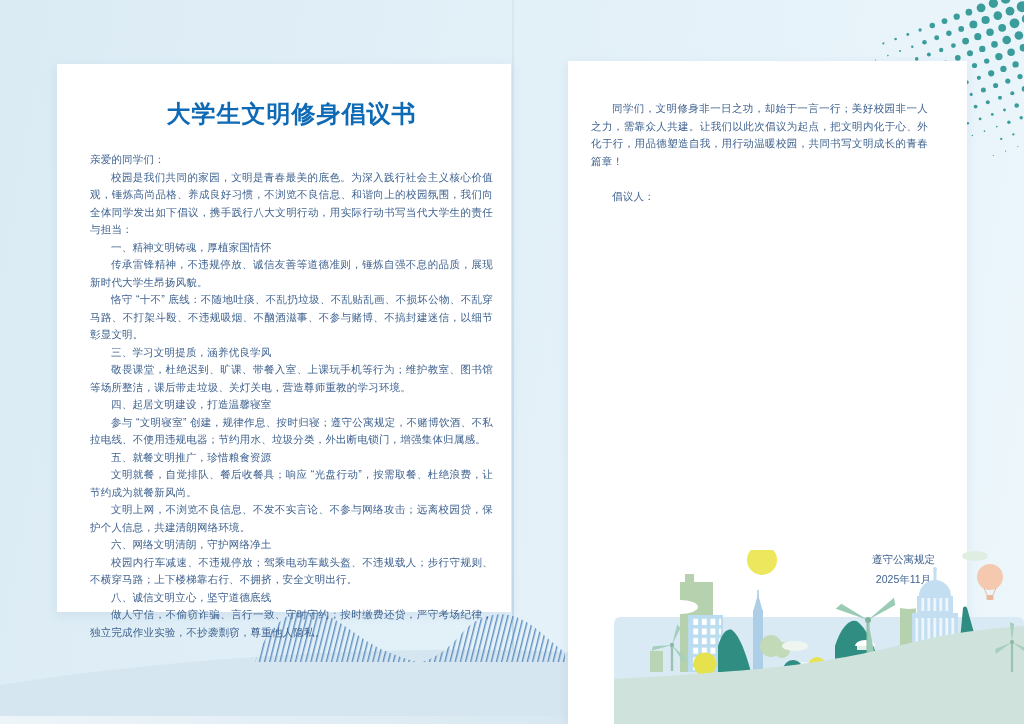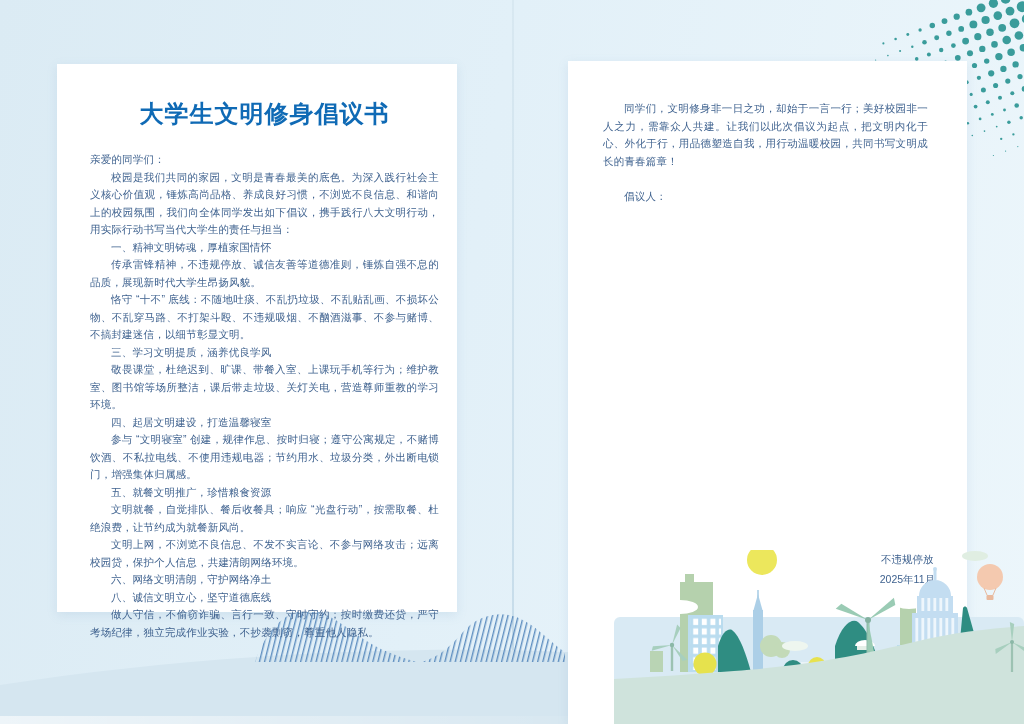--- a/index.html
+++ b/index.html
@@ -5,22 +5,22 @@
   html,body{margin:0;padding:0;}
   body{
     width:1024px;height:724px;overflow:hidden;position:relative;
     background:linear-gradient(100deg,#dbebf4 0%,#e2f0f8 45%,#ecf6fb 100%);
     font-family:"Liberation Sans","DejaVu Sans",sans-serif;
   }
   .fold{position:absolute;left:512px;top:0;width:2px;height:668px;z-index:0;
     background:linear-gradient(#d8e8f1,#c6dcea);}
   .page{position:absolute;background:#ffffff;box-sizing:border-box;z-index:2;
     box-shadow:0 3px 10px rgba(110,150,185,0.15);}
-  .page-left{left:57px;top:64px;width:400px;height:548px;padding:34px 18px 0 33px;}
-  .page-right{left:568px;top:61px;width:399px;height:663px;padding:39px 39px 0 35px;}
+  .page-left{left:57px;top:64px;width:454px;height:548px;padding:34px 18px 0 33px;}
+  .page-right{left:568px;top:61px;width:399px;height:663px;padding:39px 39px 0 23px;}
   .doc-title{font-size:24px;font-weight:bold;color:#0f6ab5;text-align:center;
     letter-spacing:1px;margin:0 0 21px 0;}
   .page p{margin:0;font-size:10.5px;line-height:17.5px;color:#3f628f;
     text-align:justify;letter-spacing:0.2px;}
   .indent{text-indent:2em;}
   .proposer{margin-top:18px !important;}
   .sig{position:absolute;top:488px;right:32px;text-align:center;
     font-size:10.5px;line-height:20px;color:#3f628f;z-index:4;}
   .decor{position:absolute;pointer-events:none;}
   #dots-svg{right:0;top:0;width:200px;height:240px;z-index:1;}
@@ -164,29 +164,30 @@
   <p class="indent">传承雷锋精神，不违规停放、诚信友善等道德准则，锤炼自强不息的品质，展现新时代大学生昂扬风貌。</p>
   <p class="indent">恪守 “十不” 底线：不随地吐痰、不乱扔垃圾、不乱贴乱画、不损坏公物、不乱穿马路、不打架斗殴、不违规吸烟、不酗酒滋事、不参与赌博、不搞封建迷信，以细节彰显文明。</p>
   <p class="indent">三、学习文明提质，涵养优良学风</p>
   <p class="indent">敬畏课堂，杜绝迟到、旷课、带餐入室、上课玩手机等行为；维护教室、图书馆等场所整洁，课后带走垃圾、关灯关电，营造尊师重教的学习环境。</p>
   <p class="indent">四、起居文明建设，打造温馨寝室</p>
   <p class="indent">参与 “文明寝室” 创建，规律作息、按时归寝；遵守公寓规定，不赌博饮酒、不私拉电线、不使用违规电器；节约用水、垃圾分类，外出断电锁门，增强集体归属感。</p>
   <p class="indent">五、就餐文明推广，珍惜粮食资源</p>
   <p class="indent">文明就餐，自觉排队、餐后收餐具；响应 “光盘行动”，按需取餐、杜绝浪费，让节约成为就餐新风尚。</p>
   <p class="indent">文明上网，不浏览不良信息、不发不实言论、不参与网络攻击；远离校园贷，保护个人信息，共建清朗网络环境。</p>
   <p class="indent">六、网络文明清朗，守护网络净土</p>
+  <p class="indent">校园内行车减速、不违规停放；驾乘电动车戴头盔、不违规载人；步行守规则、不横穿马路；上下楼梯靠右行、不拥挤，安全文明出行。</p>
   <p class="indent">八、诚信文明立心，坚守道德底线</p>
   <p class="indent">做人守信，不偷窃诈骗、言行一致、守时守约；按时缴费还贷，严守考场纪律，独立完成作业实验，不抄袭剽窃，尊重他人隐私。</p>
 </div>
 
 <div class="page page-right">
   <p class="indent">同学们，文明修身非一日之功，却始于一言一行；美好校园非一人之力，需靠众人共建。让我们以此次倡议为起点，把文明内化于心、外化于行，用品德塑造自我，用行动温暖校园，共同书写文明成长的青春篇章！</p>
   <p class="indent proposer">倡议人：</p>
   <div class="sig">
-    <div>不违规停放</div>
+    <div>遵守公寓规定</div>
     <div>2025年11月</div>
   </div>
 </div>
 
 <div class="bottom-strip"></div>
 
 <svg id="city-svg" class="decor" viewBox="0 0 410 174">
   <defs>
     <pattern id="winpat" patternUnits="userSpaceOnUse" width="8.6" height="9.6">
       <rect x="1.8" y="1.6" width="5" height="6.2" fill="#ffffff"></rect>

